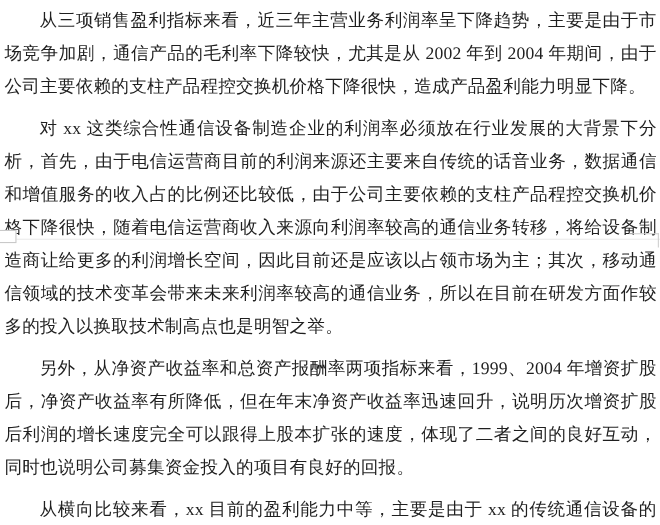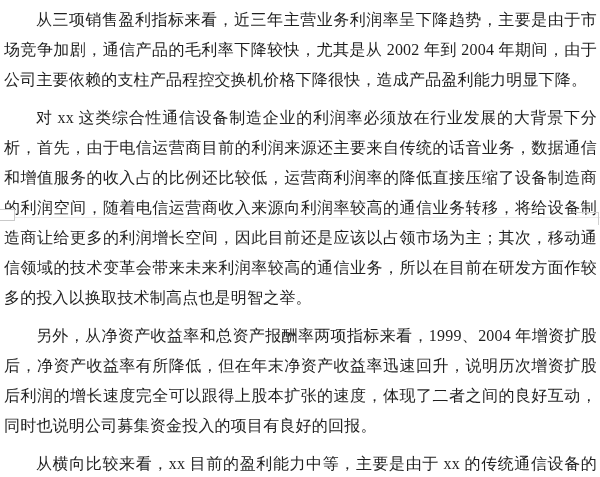--- a/index.html
+++ b/index.html
@@ -62,21 +62,21 @@
     border-right: 1px solid #cfcfcf;
   }
 </style>
 </head>
 <body>
 
 <div class="doc-page">
 
   <div class="doc-content">
     <p>从三项销售盈利指标来看，近三年主营业务利润率呈下降趋势，主要是由于市场竞争加剧，通信产品的毛利率下降较快，尤其是从 2002 年到 2004 年期间，由于公司主要依赖的支柱产品程控交换机价格下降很快，造成产品盈利能力明显下降。</p>
-    <p>对 xx 这类综合性通信设备制造企业的利润率必须放在行业发展的大背景下分析，首先，由于电信运营商目前的利润来源还主要来自传统的话音业务，数据通信和增值服务的收入占的比例还比较低，运营商利润率的降低直接压缩了设备制造商的利润空间，随着电信运营商收入来源向利润率较高的通信业务转移，将给设备制造商让给更多的利润增长空间，因此目前还是应该以占领市场为主；其次，移动通信领域的技术变革会带来未来利润率较高的通信业务，所以在目前在研发方面作较多的投入以换取技术制高点也是明智之举。</p>
+    <p>对 xx 这类综合性通信设备制造企业的利润率必须放在行业发展的大背景下分析，首先，由于电信运营商目前的利润来源还主要来自传统的话音业务，数据通信和增值服务的收入占的比例还比较低，由于公司主要依赖的支柱产品程控交换机价格下降很快，随着电信运营商收入来源向利润率较高的通信业务转移，将给设备制造商让给更多的利润增长空间，因此目前还是应该以占领市场为主；其次，移动通信领域的技术变革会带来未来利润率较高的通信业务，所以在目前在研发方面作较多的投入以换取技术制高点也是明智之举。</p>
     <p>另外，从净资产收益率和总资产报酬率两项指标来看，1999、2004 年增资扩股后，净资产收益率有所降低，但在年末净资产收益率迅速回升，说明历次增资扩股后利润的增长速度完全可以跟得上股本扩张的速度，体现了二者之间的良好互动，同时也说明公司募集资金投入的项目有良好的回报。</p>
     <p>从横向比较来看，xx 目前的盈利能力中等，主要是由于 xx 的传统通信设备的利润率较低和规模较大，说明还需要继续提高移动和光通信业务的比重。</p>
   </div>
 
   <div class="page-break-line"></div>
   <div class="page-corner-left"></div>
   <div class="page-corner-right"></div>
 
 </div>
 

